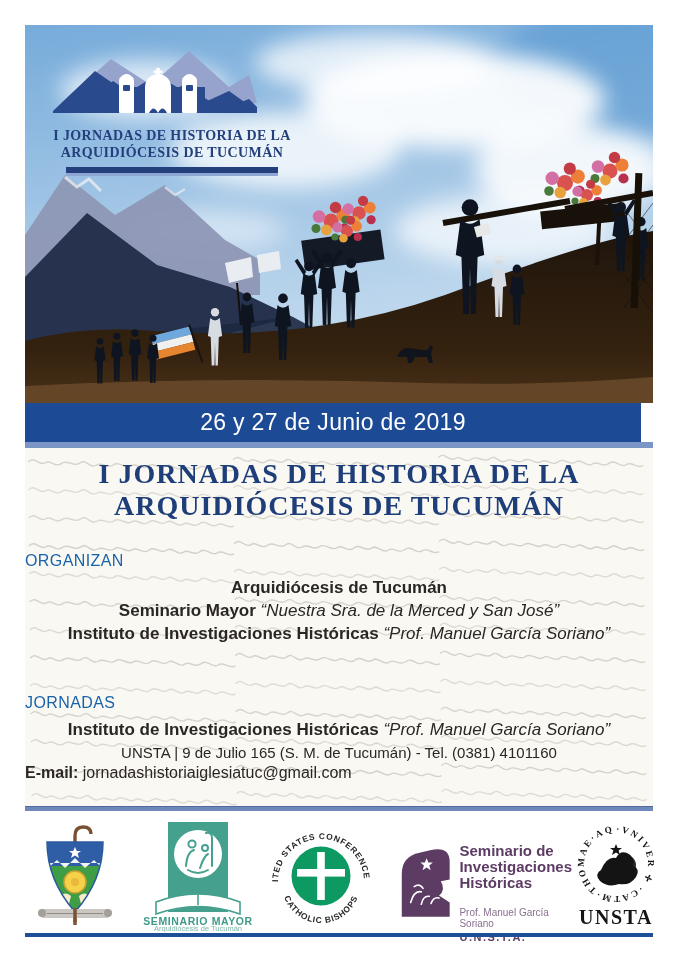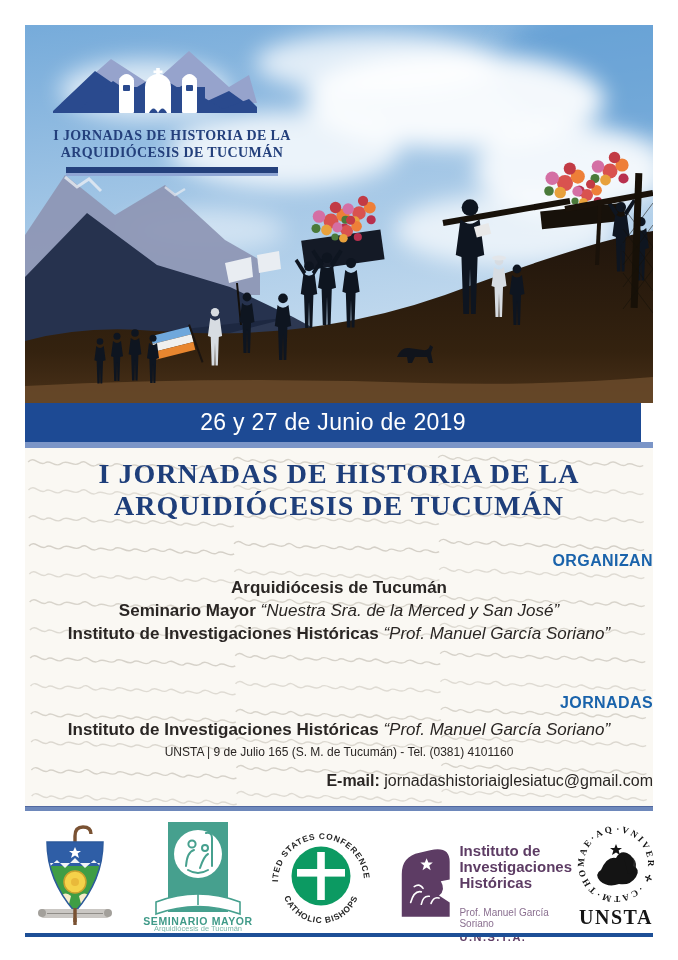--- a/index.html
+++ b/index.html
@@ -22,29 +22,29 @@
       background:#1d4a94;display:flex;align-items:center;justify-content:center;}
   .date-banner span{color:#ffffff;font-size:23px;letter-spacing:.3px;}
   .banner-strip{position:absolute;left:25px;top:442px;width:628px;height:6px;background:#7b95c7;}
 
   
   .manuscript{position:absolute;left:25px;top:448px;width:628px;height:358px;background:#faf8f3;}
   .manuscript .bg{position:absolute;left:0;top:0;}
   .page-title{position:absolute;left:0;top:10px;width:100%;text-align:center;
       font-family:"Liberation Serif",serif;font-weight:bold;color:#1e3e7a;
       font-size:28px;line-height:32px;letter-spacing:1px;}
-  .sec-head{position:absolute;width:100%;text-align:right;font-weight:bold;
+  .sec-head{position:absolute;width:100%;text-align:left;font-weight:normal;
       color:#1a63ab;font-size:16px;letter-spacing:.4px;}
   .org-head{top:104px;} .contact-head{top:246px;}
   .lines{position:absolute;width:100%;text-align:center;color:#2a2624;font-size:17px;line-height:23px;}
   .org-lines{top:128px;} .contact-lines{top:270px;}
   .lines .name{font-weight:bold;}
   .lines .detail{font-style:italic;font-weight:normal;margin-top:39px;}
-  .lines .plain{font-weight:normal;font-size:12px;}
-  .email-line{position:absolute;top:324px;width:100%;text-align:right;color:#2a2624;font-size:16px;}
+  .lines .plain{font-weight:normal;font-size:15px;}
+  .email-line{position:absolute;top:316px;width:100%;text-align:left;color:#2a2624;font-size:16px;}
   .email-line .lbl{font-weight:bold;}
 
   
   .sep-steel{position:absolute;left:25px;top:806px;width:628px;height:5px;
       background:#6e88bb;border-top:1px solid #51689f;box-sizing:border-box;}
   .bottom-line{position:absolute;left:25px;top:933px;width:628px;height:4px;background:#1d4f96;}
 
   
   .logo{position:absolute;}
   .lg-arq{left:33px;top:822px;}
@@ -365,21 +365,21 @@
       <path d="M2 78 V30 Q2 10 22 6 L34 3 Q56 -2 56 16 V36 L46 38 Q52 48 44 54 L56 62 V78 Z" fill="#5d3c64"></path>
       <polygon points="30,12 32,17 37,17 33,20.4 34.6,25.5 30,22.4 25.4,25.5 27,20.4 23,17 28,17" fill="#ffffff"></polygon>
       <g fill="none" stroke="#ffffff" stroke-width="1.8" stroke-linecap="round">
         <path d="M12 62 q4 -14 12 -12"></path>
         <path d="M24 64 q2 -10 9 -9"></path>
         <path d="M35 63 q3 -8 9 -6"></path>
         <path d="M16 44 q6 -4 10 2"></path>
       </g>
     </svg>
     <div class="iih-text">
-      <div class="big">Instituto de</div>
+      <div class="big">Seminario de</div>
       <div class="big">Investigaciones</div>
       <div class="big">Históricas</div>
       <div class="small">Prof. Manuel García Soriano</div>
       <div class="acr">U.N.S.T.A.</div>
     </div>
   </div>
 
   <div class="logo lg-unsta">
     <svg width="78" height="106" viewBox="0 0 78 106">
       <defs>

